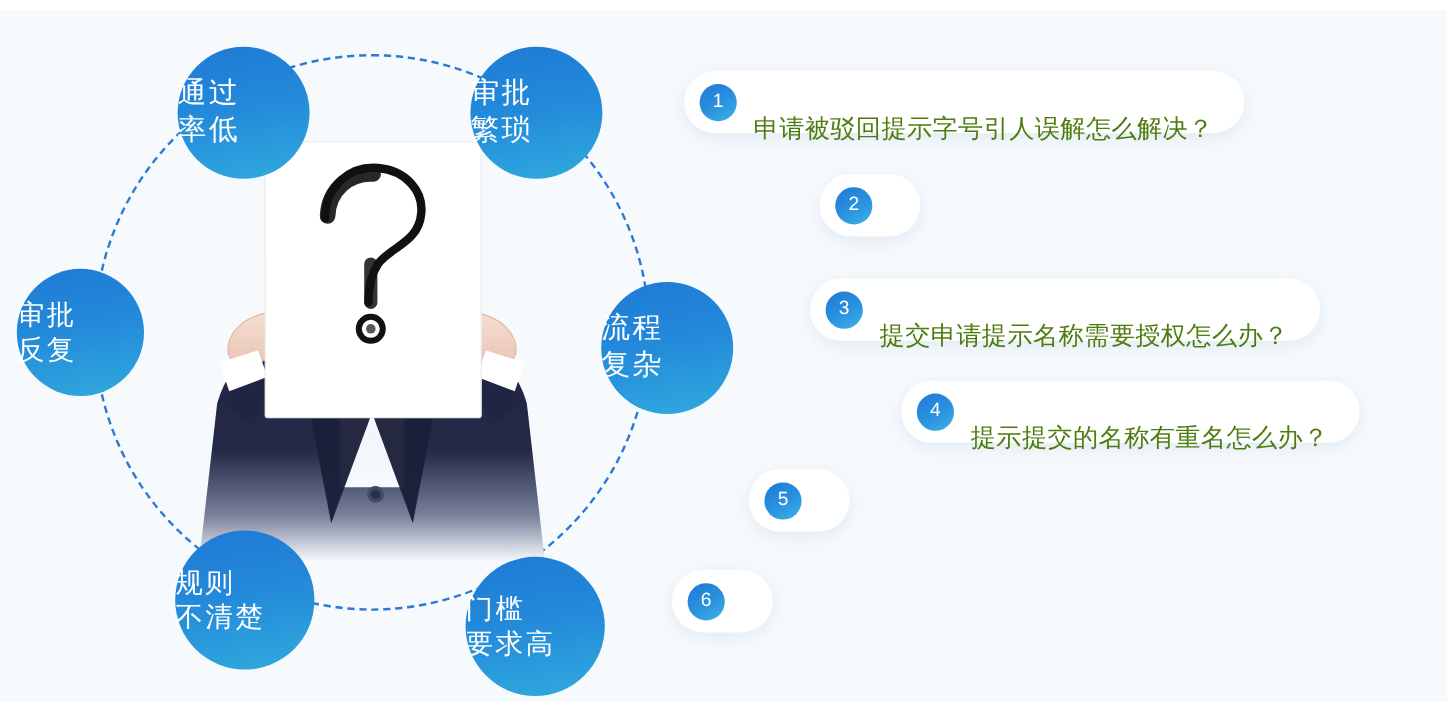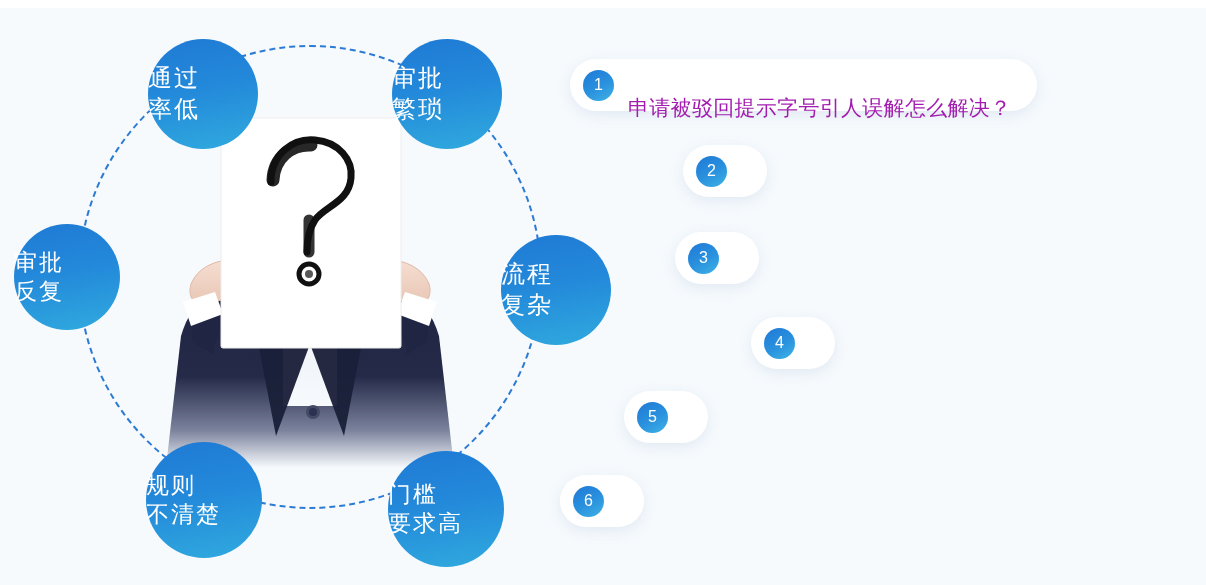--- a/index.html
+++ b/index.html
@@ -71,21 +71,21 @@
     letter-spacing: 2px;
     font-weight: 400;
   }
   .bubble .ln { display: block; white-space: nowrap; }
 
   .bub-1 { left: 148px; top:  39px; width: 110px; height: 110px; font-size: 24px; }
   .bub-2 { left: 392px; top:  39px; width: 110px; height: 110px; font-size: 24px; }
   .bub-3 { left:  14px; top: 224px; width: 106px; height: 106px; font-size: 23px; }
   .bub-4 { left: 501px; top: 235px; width: 110px; height: 110px; font-size: 24px; }
   .bub-5 { left: 146px; top: 442px; width: 116px; height: 116px; font-size: 23px; }
-  .bub-6 { left: 388px; top: 451px; width: 116px; height: 116px; font-size: 23px; }
+  .bub-6 { left: 388px; top: 464px; width: 116px; height: 116px; font-size: 23px; }
 
   
   .qlist {
     position: absolute;
     left: 560px;
     top: 0;
     width: 646px;
     height: 585px;
   }
 
@@ -111,21 +111,21 @@
     font-size: 16px;
     font-weight: 400;
     display: flex;
     align-items: center;
     justify-content: center;
     margin-right: 14px;
   }
 
   .qtext {
     font-size: 21px;
-    color: #a21caf;
+    color: #4d7c0f;
     letter-spacing: 0.3px;
     line-height: 1;
     margin-top: 44px;
   }
 
   
   .row-1 { left:  10px; top:  59px; }
   .row-2 { left: 123px; top: 145px; }
   .row-3 { left: 115px; top: 232px; }
   .row-4 { left: 191px; top: 317px; }
@@ -234,24 +234,26 @@
       <span class="badge">1</span>
       <span class="qtext">申请被驳回提示字号引人误解怎么解决？</span>
     </div>
 
     <div class="pill row-2">
       <span class="badge">2</span>
     </div>
 
     <div class="pill row-3">
       <span class="badge">3</span>
+      <span class="qtext">提交申请提示名称需要授权怎么办？</span>
     </div>
 
     <div class="pill row-4">
       <span class="badge">4</span>
+      <span class="qtext">提示提交的名称有重名怎么办？</span>
     </div>
 
     <div class="pill row-5">
       <span class="badge">5</span>
     </div>
 
     <div class="pill row-6">
       <span class="badge">6</span>
     </div>
   </div>

